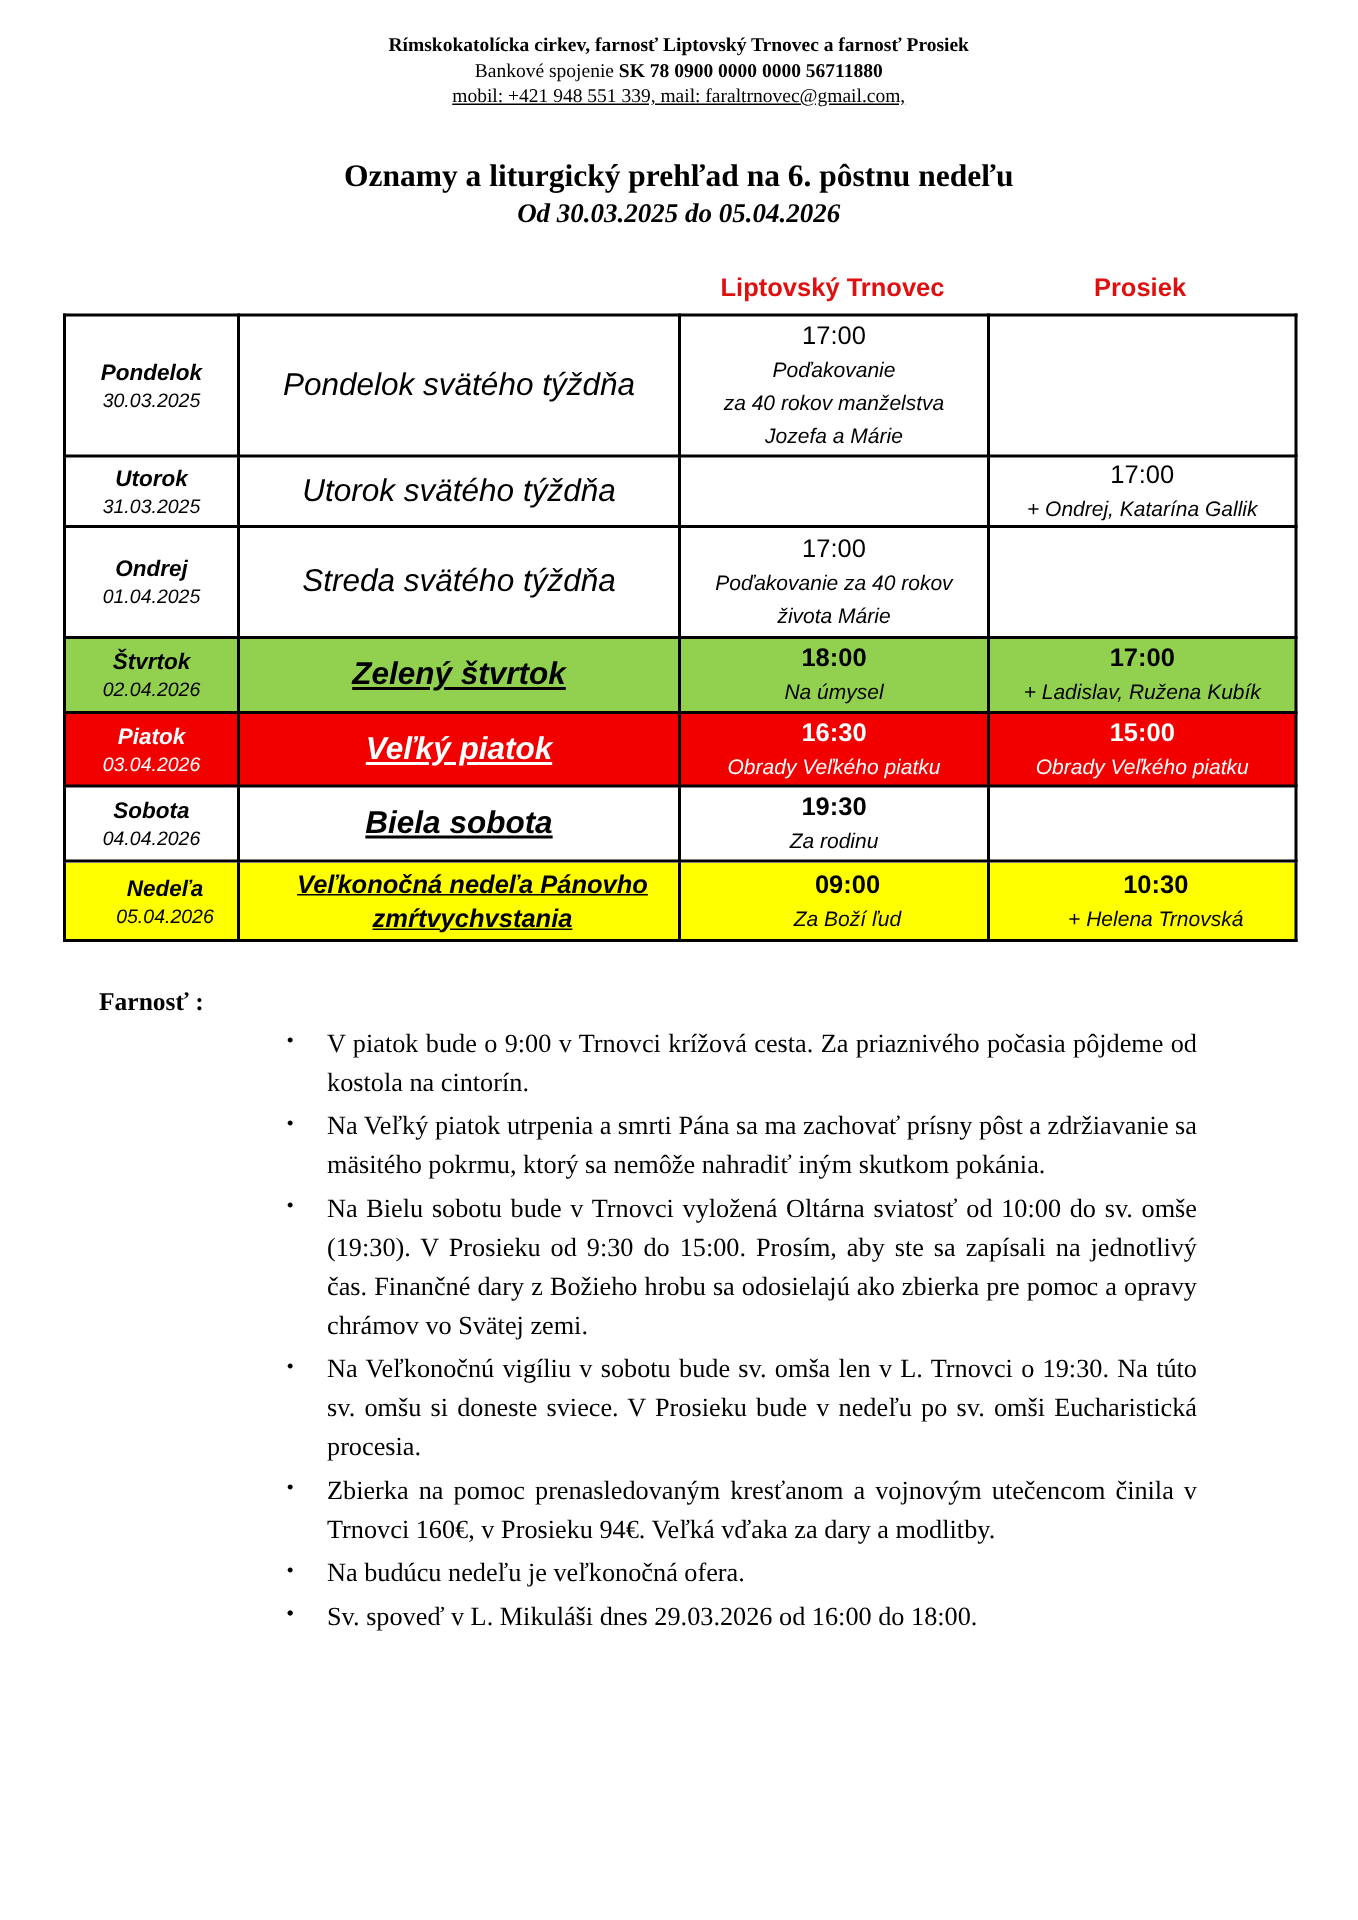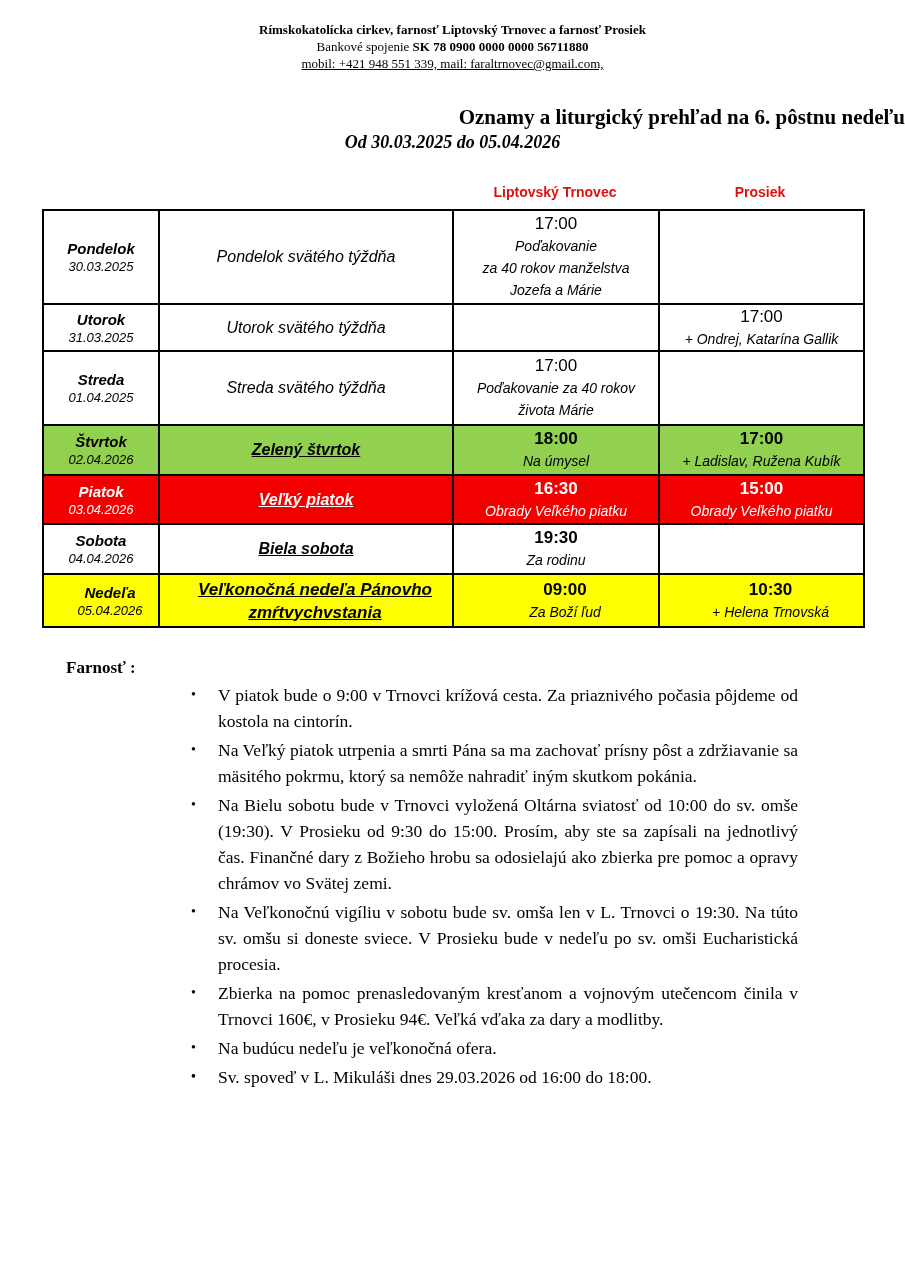--- a/index.html
+++ b/index.html
@@ -5,37 +5,37 @@
   html, body { margin: 0; padding: 0; background: #ffffff; }
   body { width: 905px; height: 1280px; position: relative; overflow: hidden; color: #000; }
   .serif { font-family: "Liberation Serif", "DejaVu Serif", serif; }
   .sans { font-family: "Liberation Sans", "DejaVu Sans", sans-serif; }
 
   .letterhead { position: absolute; left: 0; top: 21px; width: 905px; text-align: center; font-size: 13px; line-height: 17px; }
   .letterhead .org { font-weight: bold; }
   .letterhead .contact { text-decoration: underline; text-align: center; }
   .letterhead b { font-weight: bold; }
 
-  .title { position: absolute; left: 0; top: 104px; width: 905px; text-align: right; font-size: 21px; font-weight: bold; line-height: 26px; }
+  .title { position: absolute; left: 0; top: 104px; width: 905px; text-align: center; font-size: 21px; font-weight: bold; line-height: 26px; }
   .subtitle { position: absolute; left: 0; top: 131px; width: 905px; text-align: center; font-size: 18px; font-weight: bold; font-style: italic; line-height: 22px; }
 
-  .colhead { position: absolute; top: 181px; font-size: 14px; font-weight: bold; color: #E01010; text-align: center; line-height: 22px; }
+  .colhead { position: absolute; top: 181px; font-size: 17px; font-weight: bold; color: #E01010; text-align: center; line-height: 22px; }
   .colhead.lt { left: 452px; width: 206px; }
   .colhead.pr { left: 658px; width: 204px; }
 
   table.sched { position: absolute; left: 42px; top: 209px; border-collapse: collapse; table-layout: fixed; width: 821px; }
   table.sched td { border: 2px solid #000; text-align: center; vertical-align: middle; padding: 0 2px; overflow: hidden; }
   table.sched col.c1 { width: 116px; }
   table.sched col.c2 { width: 294px; }
   table.sched col.c3 { width: 206px; }
   table.sched col.c4 { width: 205px; }
 
   .day-name { font-weight: bold; font-style: italic; font-size: 15px; line-height: 19px; display: block; }
   .day-date { font-style: italic; font-size: 13px; line-height: 17px; display: block; }
-  .feast { font-style: italic; font-size: 16px; line-height: 22px; }
+  .feast { font-style: italic; font-size: 21px; line-height: 22px; }
   .feast.bold { font-weight: bold; text-decoration: underline; }
   .time { font-size: 17px; line-height: 22px; display: block; }
   .time.bold { font-weight: bold; }
   .intent { font-style: italic; font-size: 14px; line-height: 22px; display: block; }
 
   tr.r-green td { background: #92D050; }
   tr.r-red td { background: #F20000; color: #ffffff; }
   tr.r-yellow td { background: #FFFF00; padding-left: 20px; }
 
   .section-label { position: absolute; left: 66px; top: 658px; font-size: 17px; font-weight: bold; }
@@ -91,21 +91,21 @@
       <td><span class="feast">Utorok svätého týždňa</span></td>
       <td></td>
       <td>
         <span class="time">17:00</span>
         <span class="intent">+ Ondrej, Katarína Gallik</span>
       </td>
     </tr>
 
     <tr style="height:74px">
       <td>
-        <span class="day-name">Streda</span>
+        <span class="day-name">Ondrej</span>
         <span class="day-date">01.04.2025</span>
       </td>
       <td><span class="feast">Streda svätého týždňa</span></td>
       <td>
         <span class="time">17:00</span>
         <span class="intent">Poďakovanie za 40 rokov</span>
         <span class="intent">života Márie</span>
       </td>
       <td></td>
     </tr>

